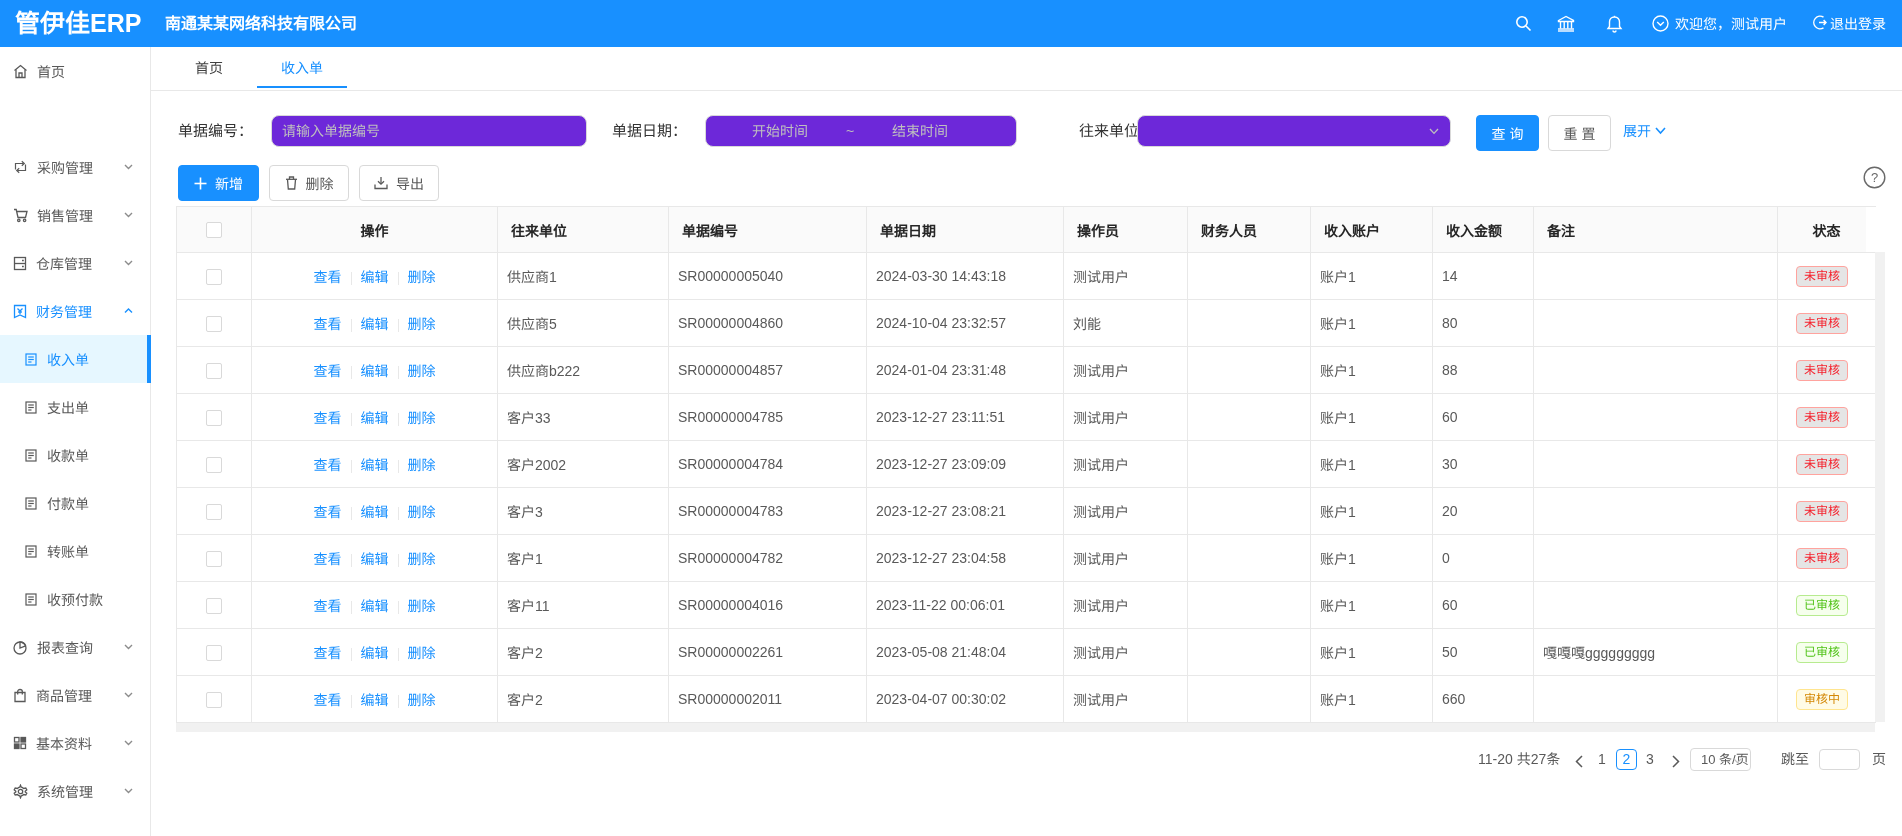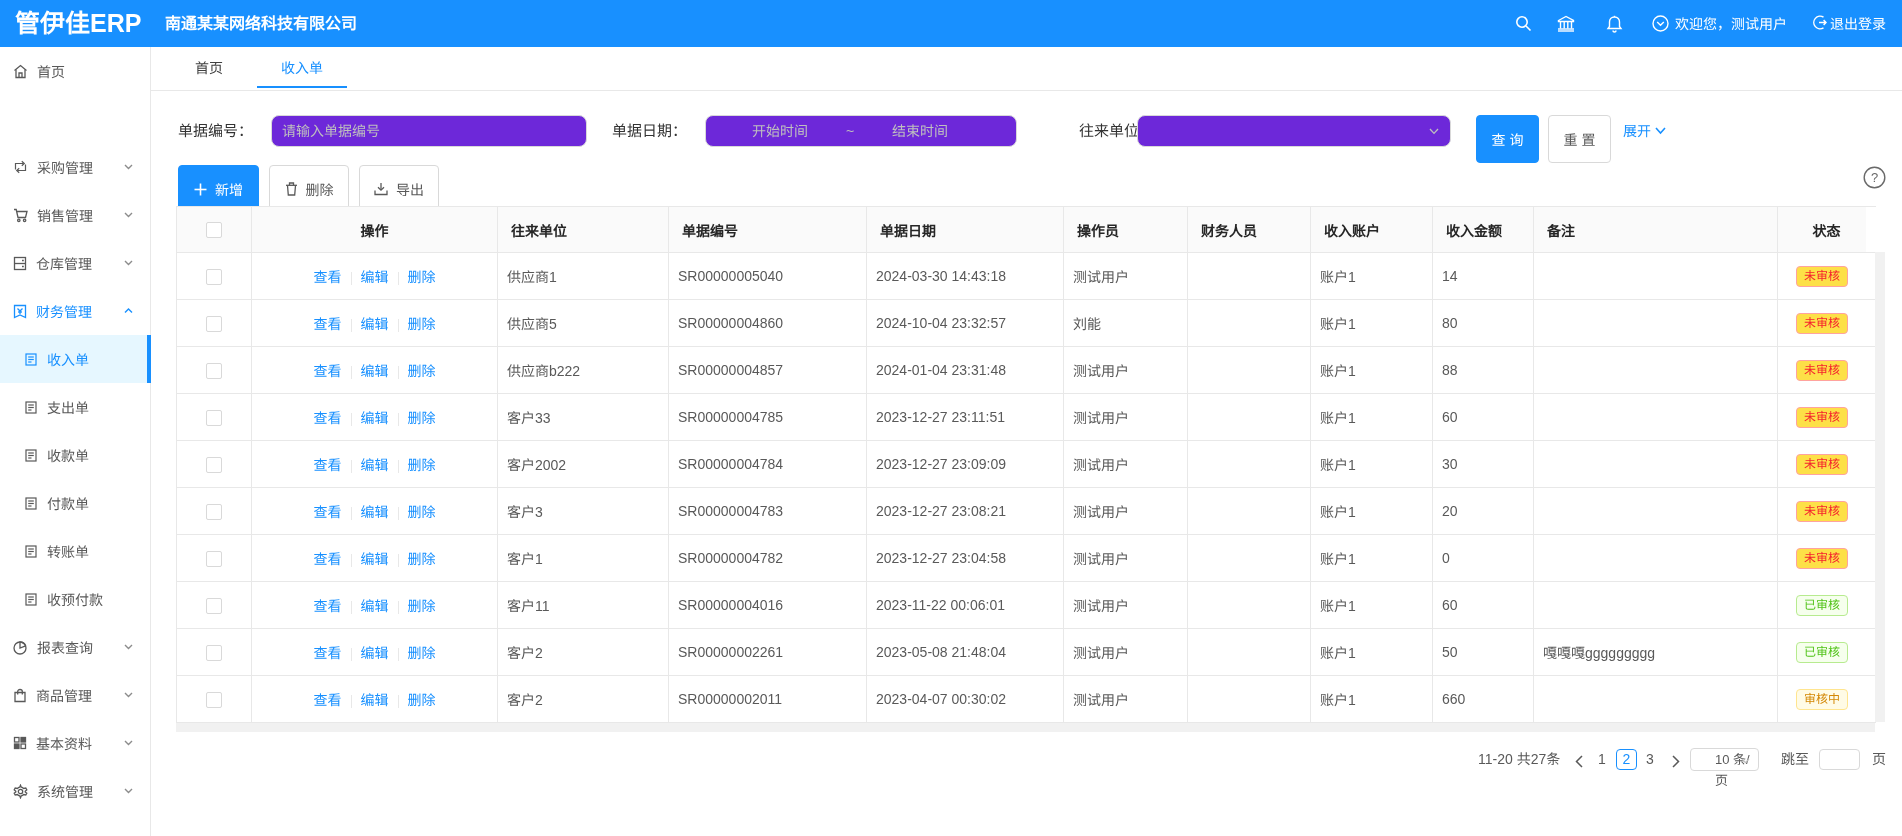--- a/index.html
+++ b/index.html
@@ -29,35 +29,35 @@
 
 #tabbar { position:absolute; left:151px; top:47px; width:1751px; height:44px; background:#fff; border-bottom:1px solid #e8e8e8; }
 .tab { position:absolute; top:0; height:43px; line-height:43px; font-size:14px; color:#404040; }
 .tab.on { color:#1890ff; }
 #inkbar { position:absolute; left:106px; top:39px; width:90px; height:2px; background:#1890ff; }
 
 
 #main { position:absolute; left:151px; top:92px; width:1751px; height:744px; background:#fff; }
 .flabel { position:absolute; height:32px; line-height:32px; font-size:15px; color:#333; }
 .finput { position:absolute; height:32px; border:1px solid #d9d9d9; border-radius:8px; background:#6d28d9; font-size:14px; color:#bfbfbf; }
-.btn { position:absolute; height:48px; border-radius:4px; font-size:14px; display:flex; align-items:center; justify-content:center; }
+.btn { position:absolute; height:36px; border-radius:4px; font-size:14px; display:flex; align-items:center; justify-content:center; }
 .btn.primary { background:#1890ff; color:#fff; border:1px solid #1890ff; }
 .btn.plain { background:#fff; color:#595959; border:1px solid #d9d9d9; }
 
 
 #tbl { position:absolute; left:25px; top:114px; border-collapse:collapse; table-layout:fixed; width:1699px; font-size:14px; }
 #tbl th { background:#fafafa; border:1px solid #e8e8e8; height:46px; font-weight:bold; color:#262626; text-align:left; padding:0 0 0 13px; }
 #tbl td { border:1px solid #e8e8e8; height:47px; color:#595959; text-align:left; padding:0 0 0 9px; background:#fff; }
 #tbl th.c, #tbl td.c { text-align:center; padding:0; }
 #tbl td.st { text-align:center; padding:0 9px 0 0; }
 #tbl a { color:#1890ff; text-decoration:none; }
 .vsep { display:inline-block; width:1px; height:13px; background:#e8e8e8; margin:0 9px; vertical-align:middle; }
 .cb { display:inline-block; width:16px; height:16px; border:1px solid #d9d9d9; border-radius:2px; background:#fff; vertical-align:middle; }
 .tag { display:inline-block; height:21px; line-height:19px; padding:0 7px; font-size:12px; border-radius:4px; }
-.tag.red { color:#f5222d; background:#fde047; border:1px solid #ffa39e; }
+.tag.red { color:#f5222d; background:#e5e5e5; border:1px solid #ffa39e; }
 .tag.green { color:#52c41a; background:#f6ffed; border:1px solid #b7eb8f; }
 .tag.orange { color:#d48806; background:#fffbe6; border:1px solid #ffe58f; }
 
 
 .pg { position:absolute; font-size:14px; color:#595959; }
 .pgbox { position:absolute; border:1px solid #d9d9d9; border-radius:4px; background:#fff; }
 </style>
 </head>
 <body>
 <div id="stage">
@@ -473,21 +473,21 @@
     <div class="pg" style="left:1327px; top:656px; line-height:22px;">11-20 共27条</div>
     <svg style="position:absolute; left:1424px; top:663px;" width="8" height="13" viewBox="0 0 8 13" fill="none" stroke="#595959" stroke-width="1.5">
         <polyline points="7,1 1.5,6.5 7,12"></polyline>
       </svg>
     <div class="pg" style="left:1447px; top:656px; line-height:22px;">1</div>
     <div class="pgbox" style="left:1465px; top:657px; width:21px; height:21px; border-color:#1890ff; color:#1890ff; font-size:14px; text-align:center; line-height:19px;">2</div>
     <div class="pg" style="left:1495px; top:656px; line-height:22px;">3</div>
     <svg style="position:absolute; left:1521px; top:663px;" width="8" height="13" viewBox="0 0 8 13" fill="none" stroke="#595959" stroke-width="1.5">
         <polyline points="1,1 6.5,6.5 1,12"></polyline>
       </svg>
-    <div class="pgbox" style="left:1539px; top:656px; width:69px; height:23px; font-size:13px; color:#595959; line-height:21px; padding-left:24px;">10 条/页
+    <div class="pgbox" style="left:1539px; top:656px; width:61px; height:23px; font-size:13px; color:#595959; line-height:21px; padding-left:10px;">10 条/页
       <svg style="position:absolute;right:8px;top:9px;" width="9" height="6" viewBox="0 0 9 6" fill="none" stroke="#bfbfbf" stroke-width="1.2">
           <polyline points="1,1 4.5,4.6 8,1"></polyline>
         </svg>
     </div>
     <div class="pg" style="left:1630px; top:656px; line-height:22px;">跳至</div>
     <div class="pgbox" style="left:1668px; top:657px; width:41px; height:21px;"></div>
     <div class="pg" style="left:1721px; top:656px; line-height:22px;">页</div>
   </div>
 
 </div>

